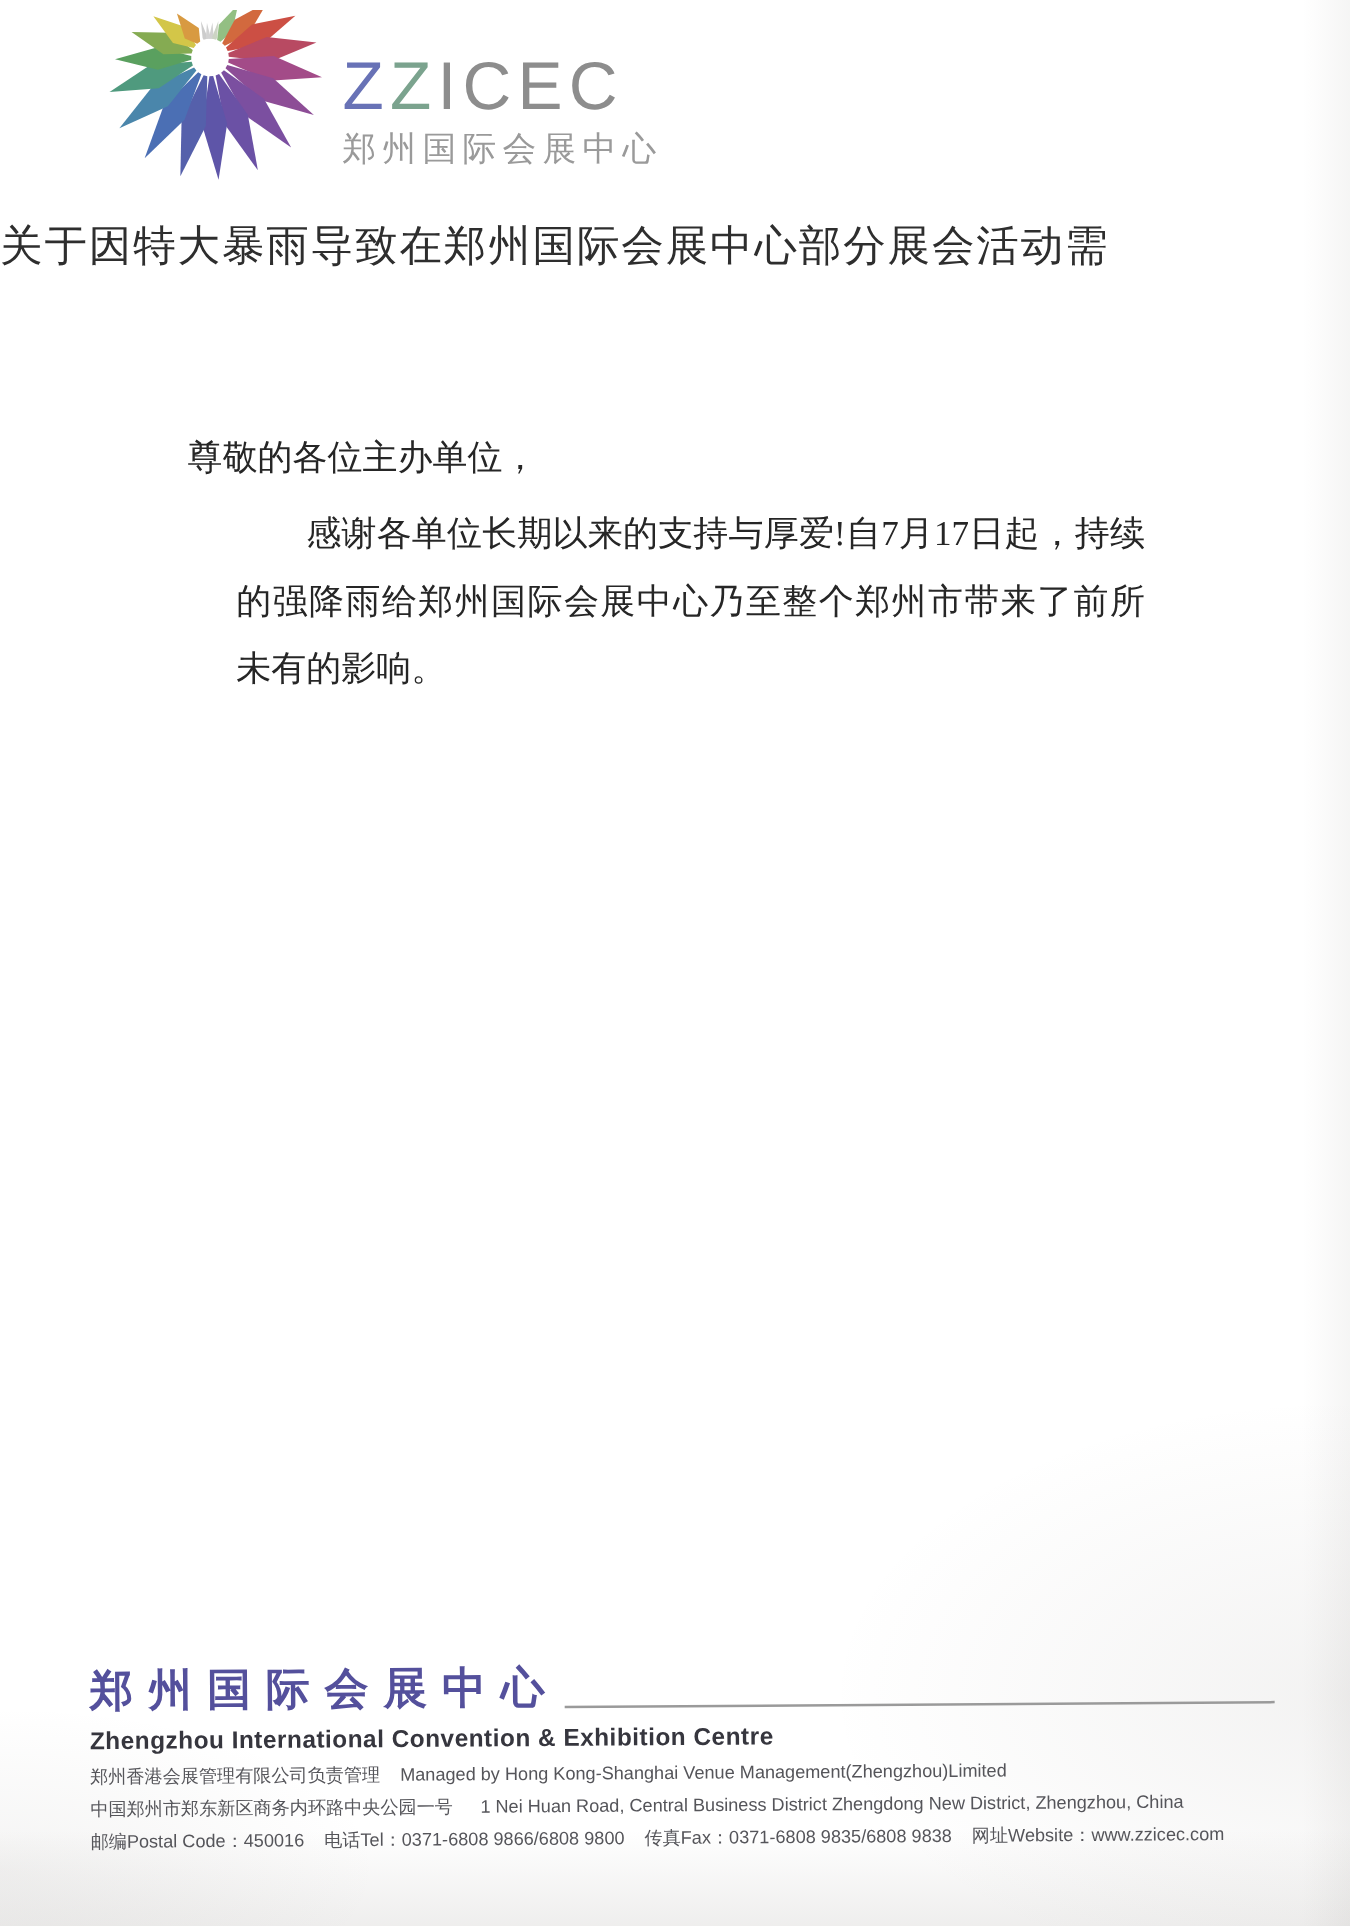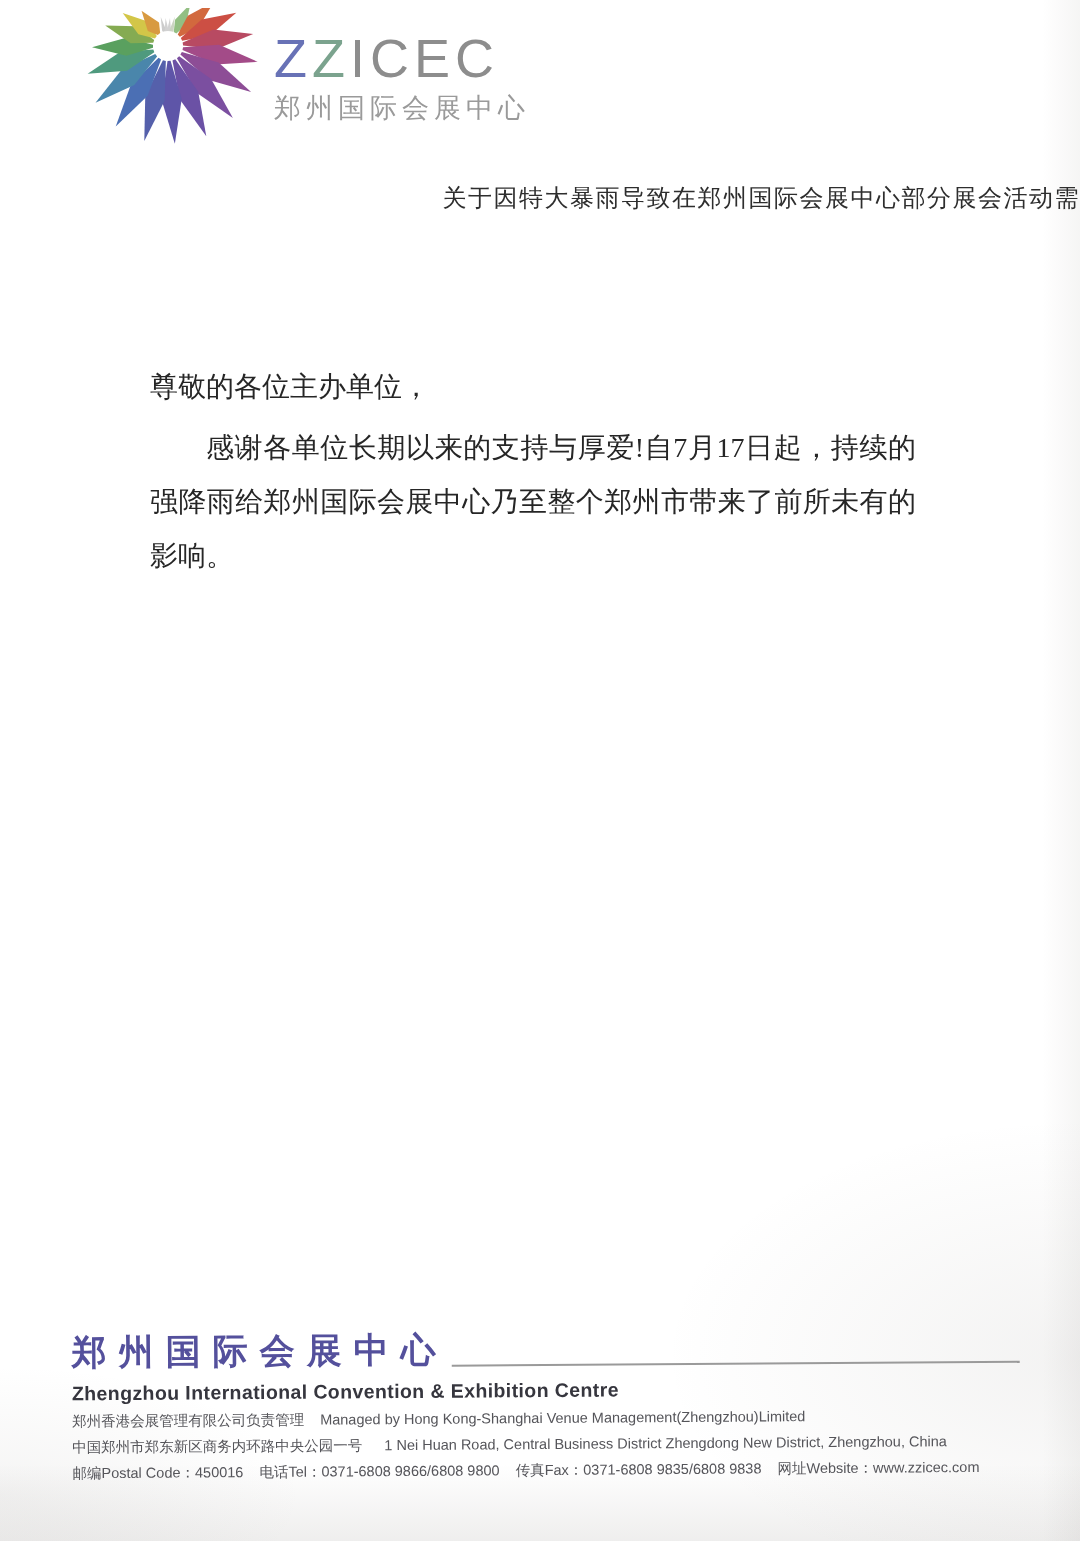--- a/index.html
+++ b/index.html
@@ -14,39 +14,39 @@
     width:1080px;height:1541px;
     background:
       linear-gradient(270deg, rgba(120,115,110,0.07) 0%, rgba(120,115,110,0) 3.5%),
       linear-gradient(0deg, rgba(120,115,110,0.12) 0%, rgba(120,115,110,0) 5%),
       radial-gradient(55% 22% at 100% 88%, rgba(120,115,110,0.09), rgba(120,115,110,0) 70%),
       radial-gradient(40% 12% at 0% 97%, rgba(120,115,110,0.08), rgba(120,115,110,0) 70%),
       #ffffff;
     overflow:hidden;
   }
   
-  .logo{position:absolute;left:68px;top:8px;display:flex;align-items:flex-start;}
+  .logo{position:absolute;left:68px;top:8px;display:flex;align-items:center;}
   .logo-mark{width:200px;height:140px;}
   .logo-text{margin-left:6px;margin-top:22px;font-family:"Liberation Sans","DejaVu Sans",sans-serif;}
   .brand{font-size:54px;line-height:56px;letter-spacing:5px;font-weight:500;color:#8d8d8d;}
   .brand-cn{font-size:27px;letter-spacing:5px;color:#9a9a9a;margin-top:4px;}
   
   .doc-title{
     position:absolute;top:170px;left:0;width:1080px;
-    text-align:right;font-size:24px;line-height:56px;
+    text-align:left;font-size:34px;line-height:56px;
     color:#2e2e2e;letter-spacing:1.5px;font-weight:500;
   }
   
   .body-text{
-    position:absolute;top:360px;left:150px;width:766px;
+    position:absolute;top:340px;left:150px;width:766px;
     font-size:28px;line-height:54px;color:#262626;
     text-align:justify;
   }
   .body-text p{margin:0 0 7px 0;}
-  .body-text p.indent{text-indent:2em;}
+  .body-text p.indent{text-indent:2em;margin-left:39px;}
   
   .footer{
     position:absolute;left:72px;top:1326px;width:948px;
     font-family:"Liberation Sans","DejaVu Sans",sans-serif;
     transform:rotate(-0.4deg);
     color:#56565a;
   }
   .footer-row{display:flex;align-items:flex-end;}
   .org-cn{font-size:35px;font-weight:bold;letter-spacing:12px;color:#54509c;white-space:nowrap;}
   .footer-rule{flex:1;border-top:2px solid #9a9a9a;margin-left:4px;margin-bottom:7px;}

